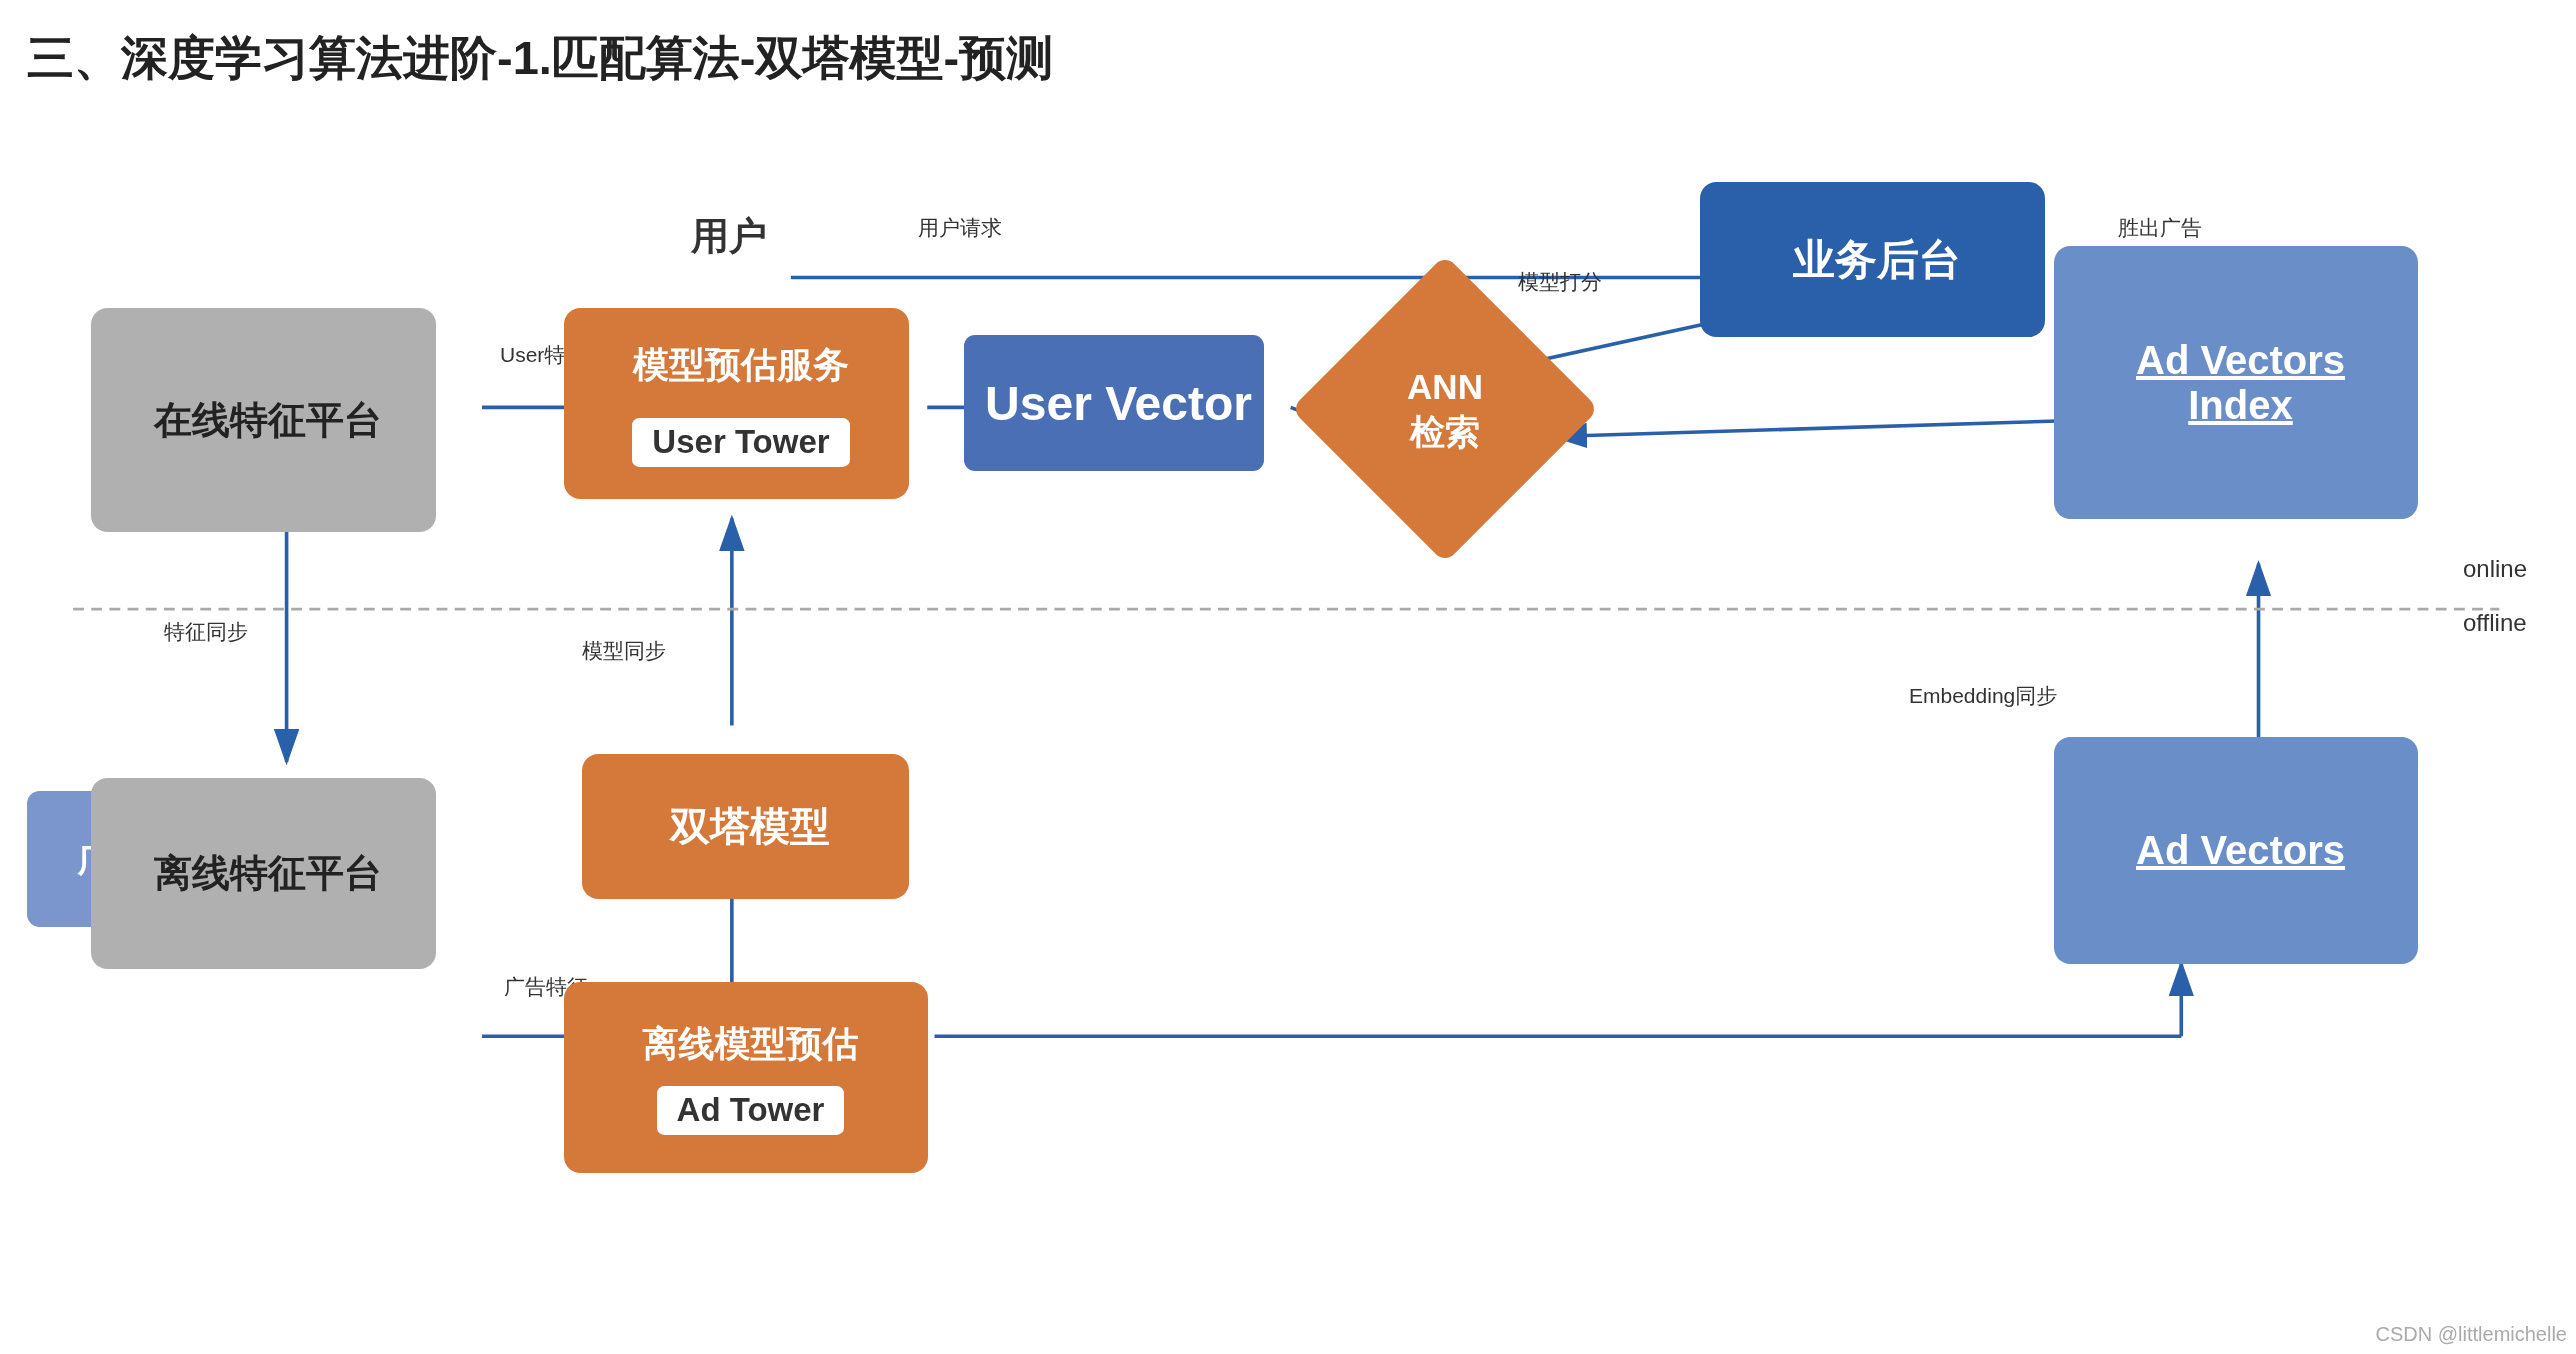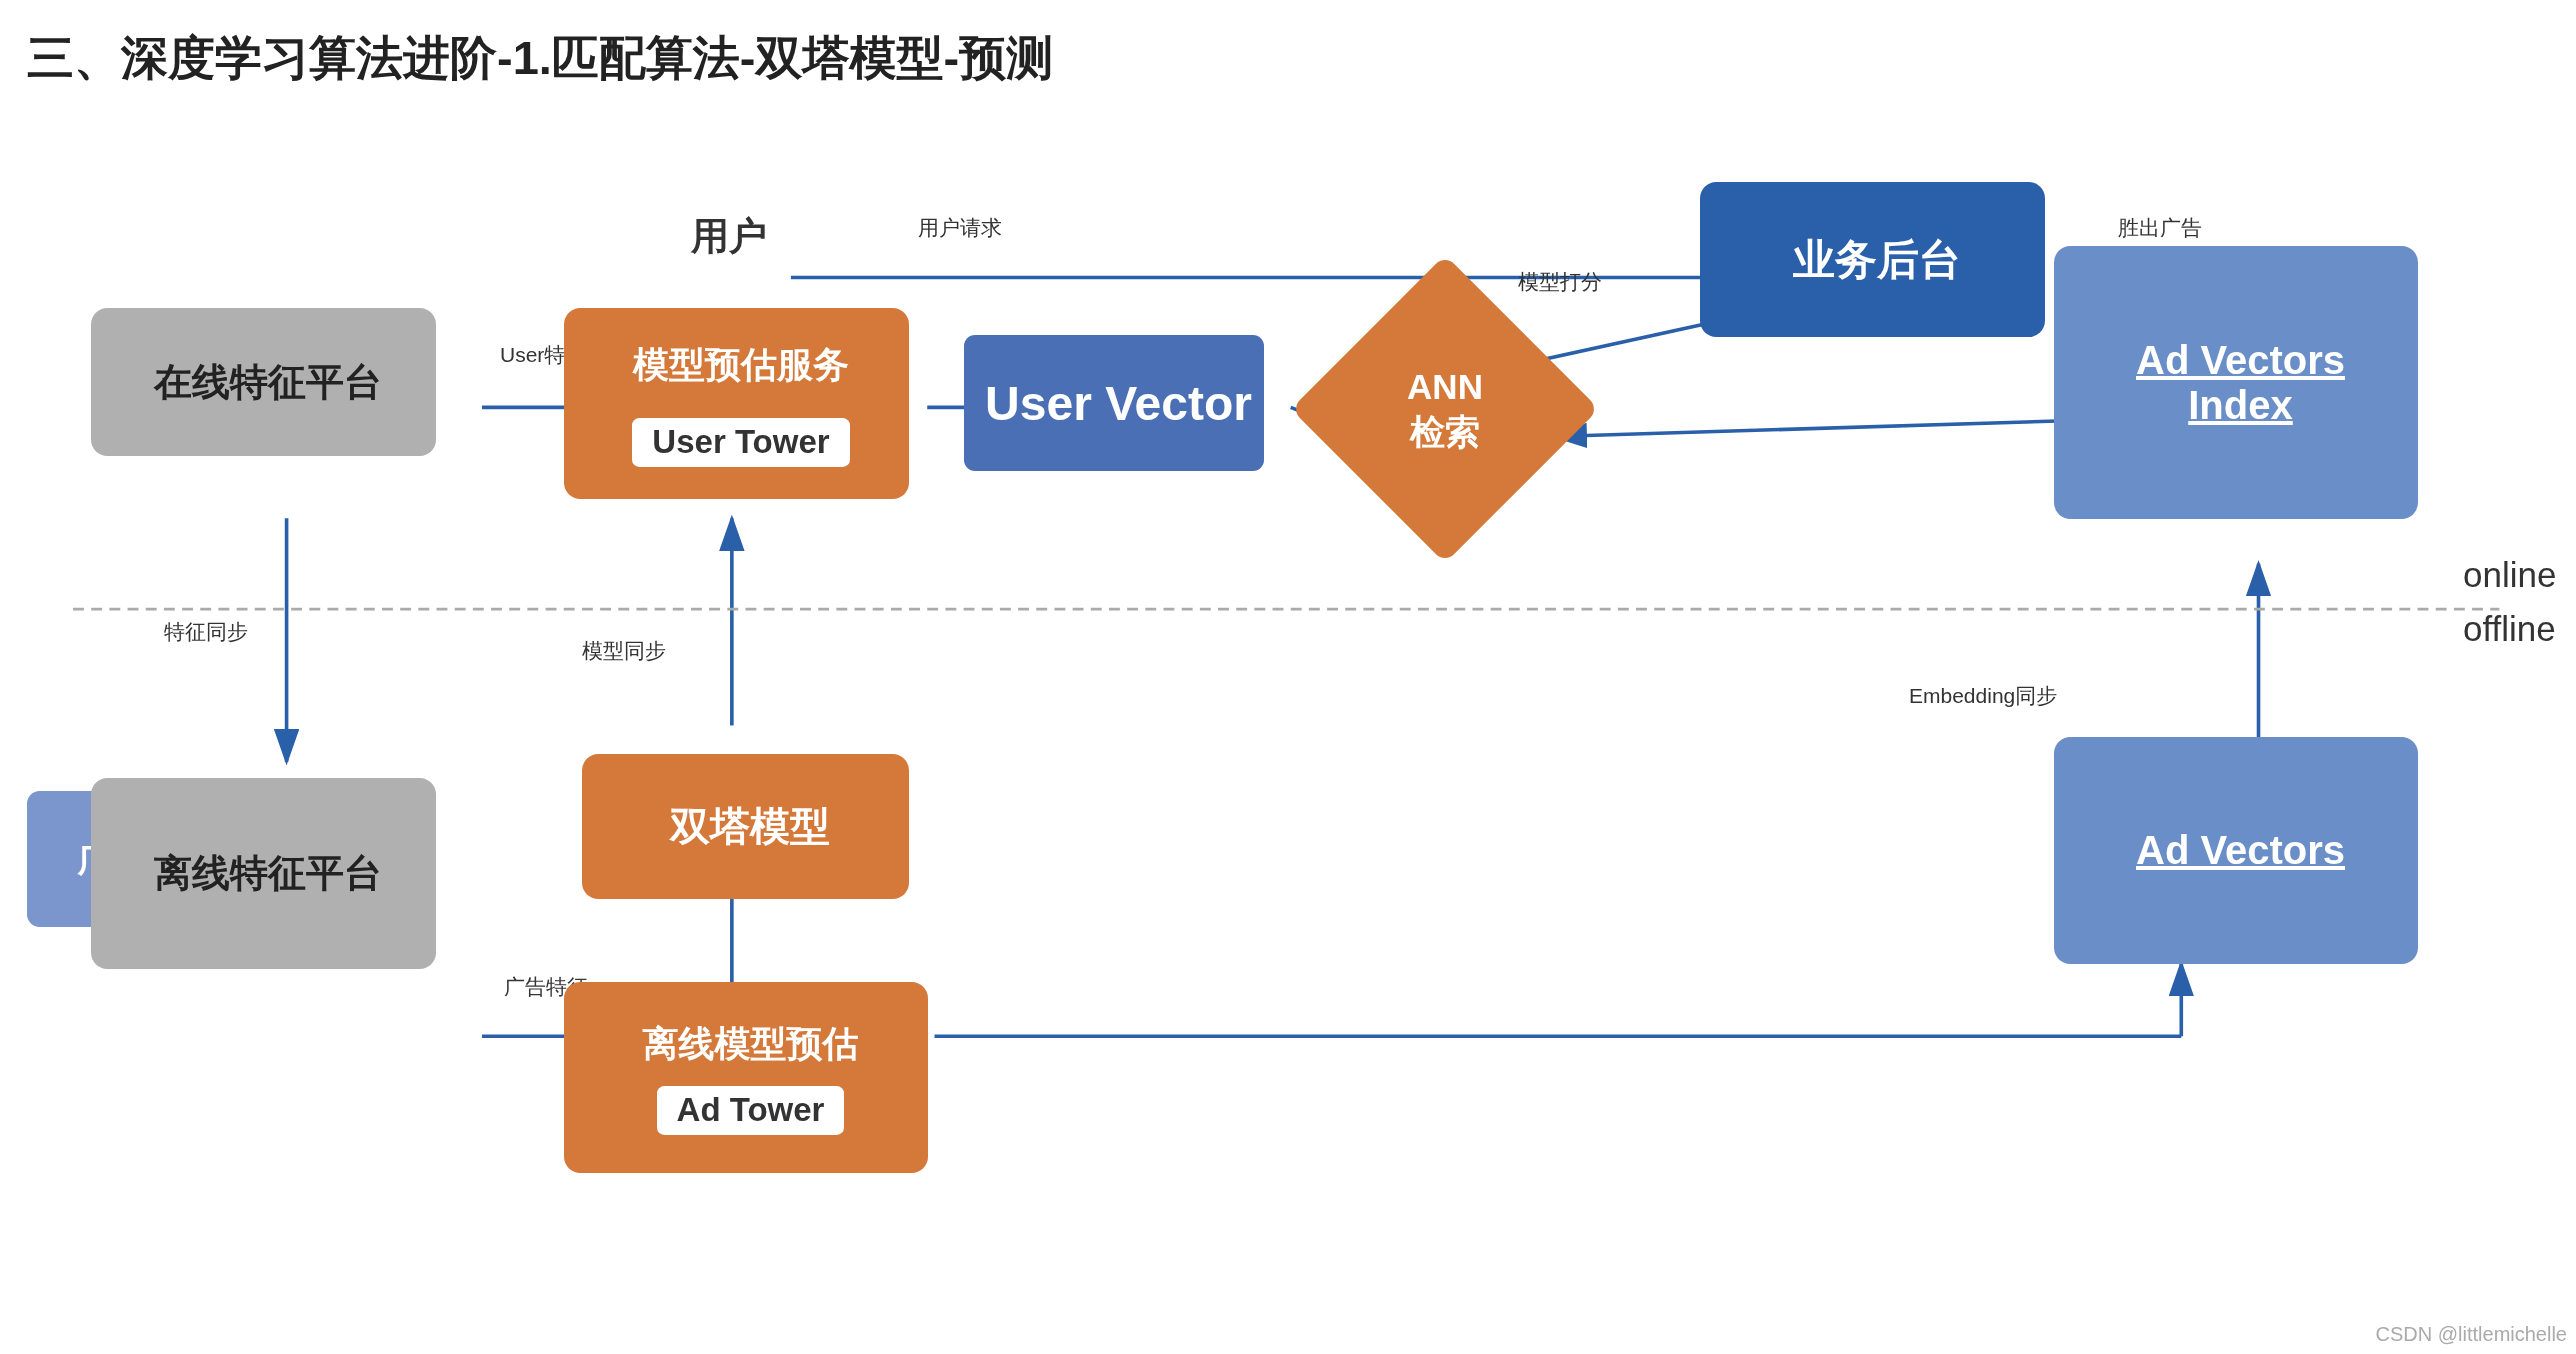--- a/index.html
+++ b/index.html
@@ -98,21 +98,21 @@
     }
     
     .label {
       position: absolute;
       font-size: 21px;
       color: #333;
     }
     
     .online-label {
       position: absolute;
-      font-size: 35px;
+      font-size: 24px;
       color: #333;
     }
     
     svg.arrows {
       position: absolute;
       top: 0; left: 0;
       width: 2576px;
       height: 1354px;
       pointer-events: none;
     }
@@ -188,21 +188,21 @@
   <div class="label" style="left:2118px; top:141px;">胜出广告</div>
 
   <div class="label" style="left:1518px; top:195px;">模型打分</div>
 
   <div class="box box-blue-dark" style="left:1700px; top:109px; width:345px; height:155px; font-size:42px;">
     <span>业务后台</span>
   </div>
 
   <div class="label" style="left:500px; top:268px;">User特征</div>
 
-  <div class="box box-gray" style="left:91px; top:235px; width:345px; height:148px; font-size:38px; color:#222;">
+  <div class="box box-gray" style="left:91px; top:235px; width:345px; height:224px; font-size:38px; color:#222;">
     <span>在线特征平台</span>
   </div>
 
   <div class="box box-orange" style="left:564px; top:235px; width:345px; height:191px; font-size:36px; flex-direction:column; gap:19px;">
     <span>模型预估服务</span>
     <div class="inner-label">User Tower</div>
   </div>
 
   <div class="box box-blue-medium" style="left:964px; top:262px; width:300px; height:136px; font-size:48px; border-radius:11px;">
     <span>User Vector</span>

